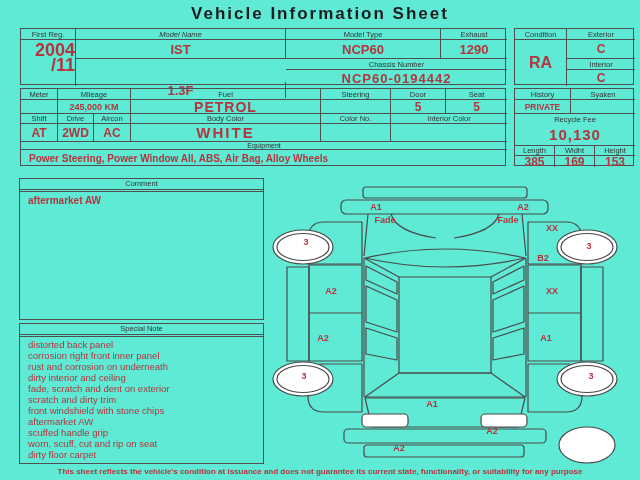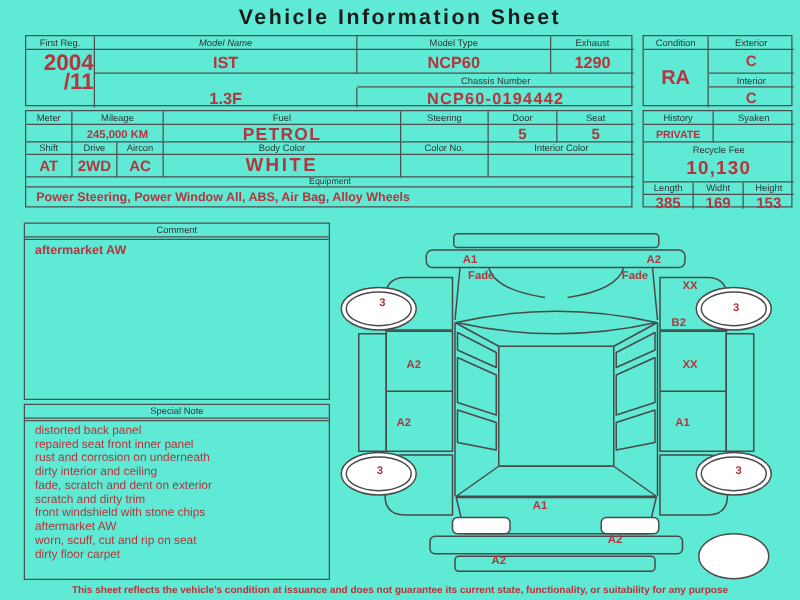--- a/index.html
+++ b/index.html
@@ -46,21 +46,21 @@
   <div class="abs page-title">Vehicle Information Sheet</div>
 
   <div class="abs tbl" style="left:20px;top:28px;width:486px;height:57px;">
     <div class="cell hdr br bb" style="left:0;top:0;width:55px;height:11px;">First Reg.</div>
     <div class="cell val br firstreg-val" style="left:0;top:11px;width:55px;height:46px;color:var(--red)">
       <span>2004</span><br>
       <span class="l2">/11</span>
     </div>
     <div class="cell hdr br bb" style="left:55px;top:0;width:210px;height:11px;font-style:italic;">Model Name</div>
     <div class="cell val br bb fs13" style="left:55px;top:11px;width:210px;height:19px;">IST</div>
-    <div class="cell val br fs13" style="left:55px;top:41px;width:210px;height:16px;">1.3F</div>
+    <div class="cell val br fs13" style="left:55px;top:53px;width:210px;height:16px;">1.3F</div>
     <div class="cell hdr br bb" style="left:265px;top:0;width:155px;height:11px;">Model Type</div>
     <div class="cell val br bb fs13" style="left:265px;top:11px;width:155px;height:19px;">NCP60</div>
     <div class="cell hdr bb" style="left:420px;top:0;width:66px;height:11px;">Exhaust</div>
     <div class="cell val bb fs13" style="left:420px;top:11px;width:66px;height:19px;">1290</div>
     <div class="cell hdr bb" style="left:265px;top:30px;width:221px;height:11px;">Chassis Number</div>
     <div class="cell val fs13" style="left:265px;top:41px;width:221px;height:16px;letter-spacing:1px;">NCP60-0194442</div>
   </div>
 
   <div class="abs tbl" style="left:514px;top:28px;width:120px;height:57px;">
     <div class="cell hdr br bb" style="left:0;top:0;width:52px;height:11px;">Condition</div>
@@ -123,27 +123,28 @@
     <div class="box-hdr">Comment</div>
     <div class="box-hdr-line"></div>
     <div class="comment-text">aftermarket AW</div>
   </div>
 
   <div class="abs tbl" style="left:19px;top:323px;width:245px;height:141px;">
     <div class="box-hdr">Special Note</div>
     <div class="box-hdr-line"></div>
     <div class="notes">
         <div class="note-line">distorted back panel</div>
-        <div class="note-line">repaired seat front inner panel</div>
+        <div class="note-line">corrosion right front inner panel</div>
         <div class="note-line">rust and corrosion on underneath</div>
         <div class="note-line">dirty interior and ceiling</div>
         <div class="note-line">fade, scratch and dent on exterior</div>
         <div class="note-line">scratch and dirty trim</div>
         <div class="note-line">front windshield with stone chips</div>
         <div class="note-line">aftermarket AW</div>
+        <div class="note-line">scuffed handle grip</div>
         <div class="note-line">worn, scuff, cut and rip on seat</div>
         <div class="note-line">dirty floor carpet</div>
       </div>
   </div>
 
   <svg class="diagram" width="377" height="288" viewBox="263 182 377 288">
     <g>
 
       <rect class="ln" x="363" y="187" width="164" height="11" rx="3"></rect>
       <rect class="ln" x="341" y="200" width="207" height="14" rx="5"></rect>

